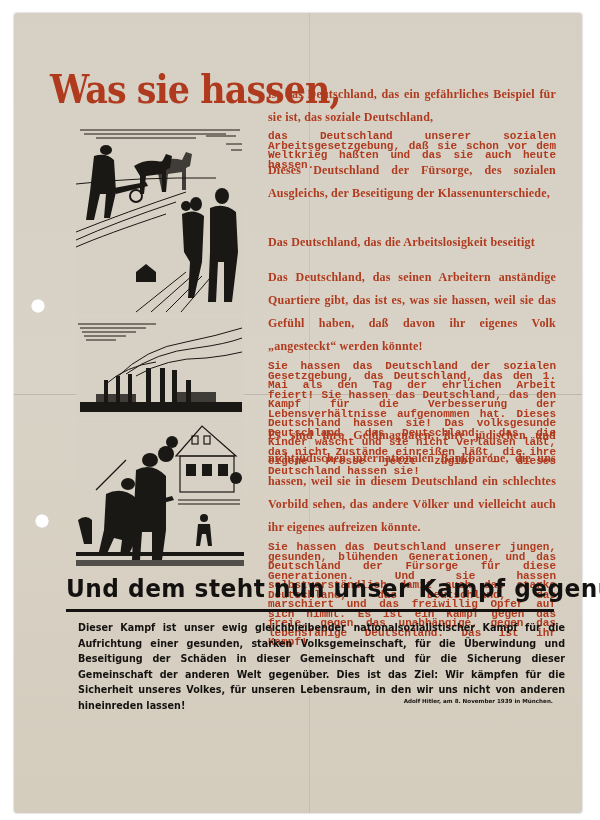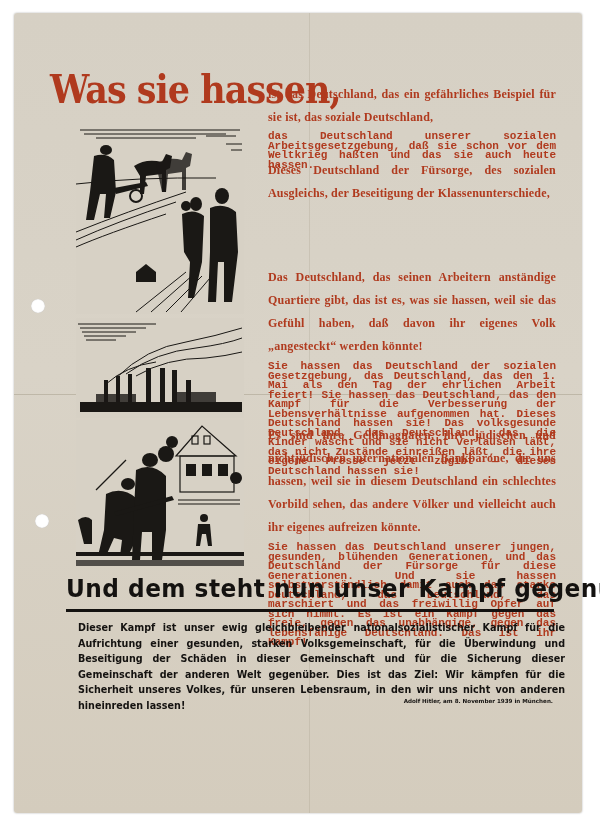--- a/index.html
+++ b/index.html
@@ -134,20 +134,21 @@
 <div class="col" style="top:83px;">
   <div class="big red">ist das Deutschland, das ein gefährliches Beispiel für sie ist, das soziale Deutschland,</div>
   <div class="small red" style="margin-top:3px;">das Deutschland unserer sozialen Arbeitsgesetzgebung, daß sie schon vor dem Weltkrieg haßten und das sie auch heute hassen.</div>
 </div>
 
 <div class="col" style="top:159px;">
   <div class="big red">Dieses Deutschland der Fürsorge, des sozialen Ausgleichs, der Beseitigung der Klassenunterschiede,</div>
 </div>
 
 <div class="col" style="top:231px;">
+  <div class="big red">Das Deutschland, das die Arbeitslosigkeit beseitigt</div>
 </div>
 
 <div class="col" style="top:266px;">
   <div class="big red">Das Deutschland, das seinen Arbeitern anständige Quartiere gibt, das ist es, was sie hassen, weil sie das Gefühl haben, daß davon ihr eigenes Volk „angesteckt“ werden könnte!</div>
   <div class="small red" style="margin-top:4px;">Sie hassen das Deutschland der sozialen Gesetzgebung, das Deutschland, das den 1. Mai als den Tag der ehrlichen Arbeit feiert! Sie hassen das Deutschland, das den Kampf für die Verbesserung der Lebensverhältnisse aufgenommen hat. Dieses Deutschland hassen sie! Das volksgesunde Deutschland, das Deutschland, das die Kinder wäscht und sie nicht verlausen läßt, das nicht Zustände einreißen läßt, die ihre eigene Presse jetzt zugibt — dieses Deutschland hassen sie!</div>
 </div>
 
 <div class="col" style="top:416px;margin-top:8px;">
   <div class="big red">Es sind ihre Geldmagnaten, ihre jüdischen und nichtjüdischen internationalen Bankbarone, die uns hassen, weil sie in diesem Deutschland ein schlechtes Vorbild sehen, das andere Völker und vielleicht auch ihr eigenes aufreizen könnte.</div>
   <div class="small red" style="margin-top:4px;">Sie hassen das Deutschland unserer jungen, gesunden, blühenden Generationen, und das Deutschland der Fürsorge für diese Generationen. Und sie hassen selbstverständlich damit auch das starke Deutschland, das Deutschland, das marschiert und das freiwillig Opfer auf sich nimmt. Es ist ein Kampf gegen das freie, gegen das unabhängige, gegen das lebensfähige Deutschland. Das ist ihr Kampf!</div>

